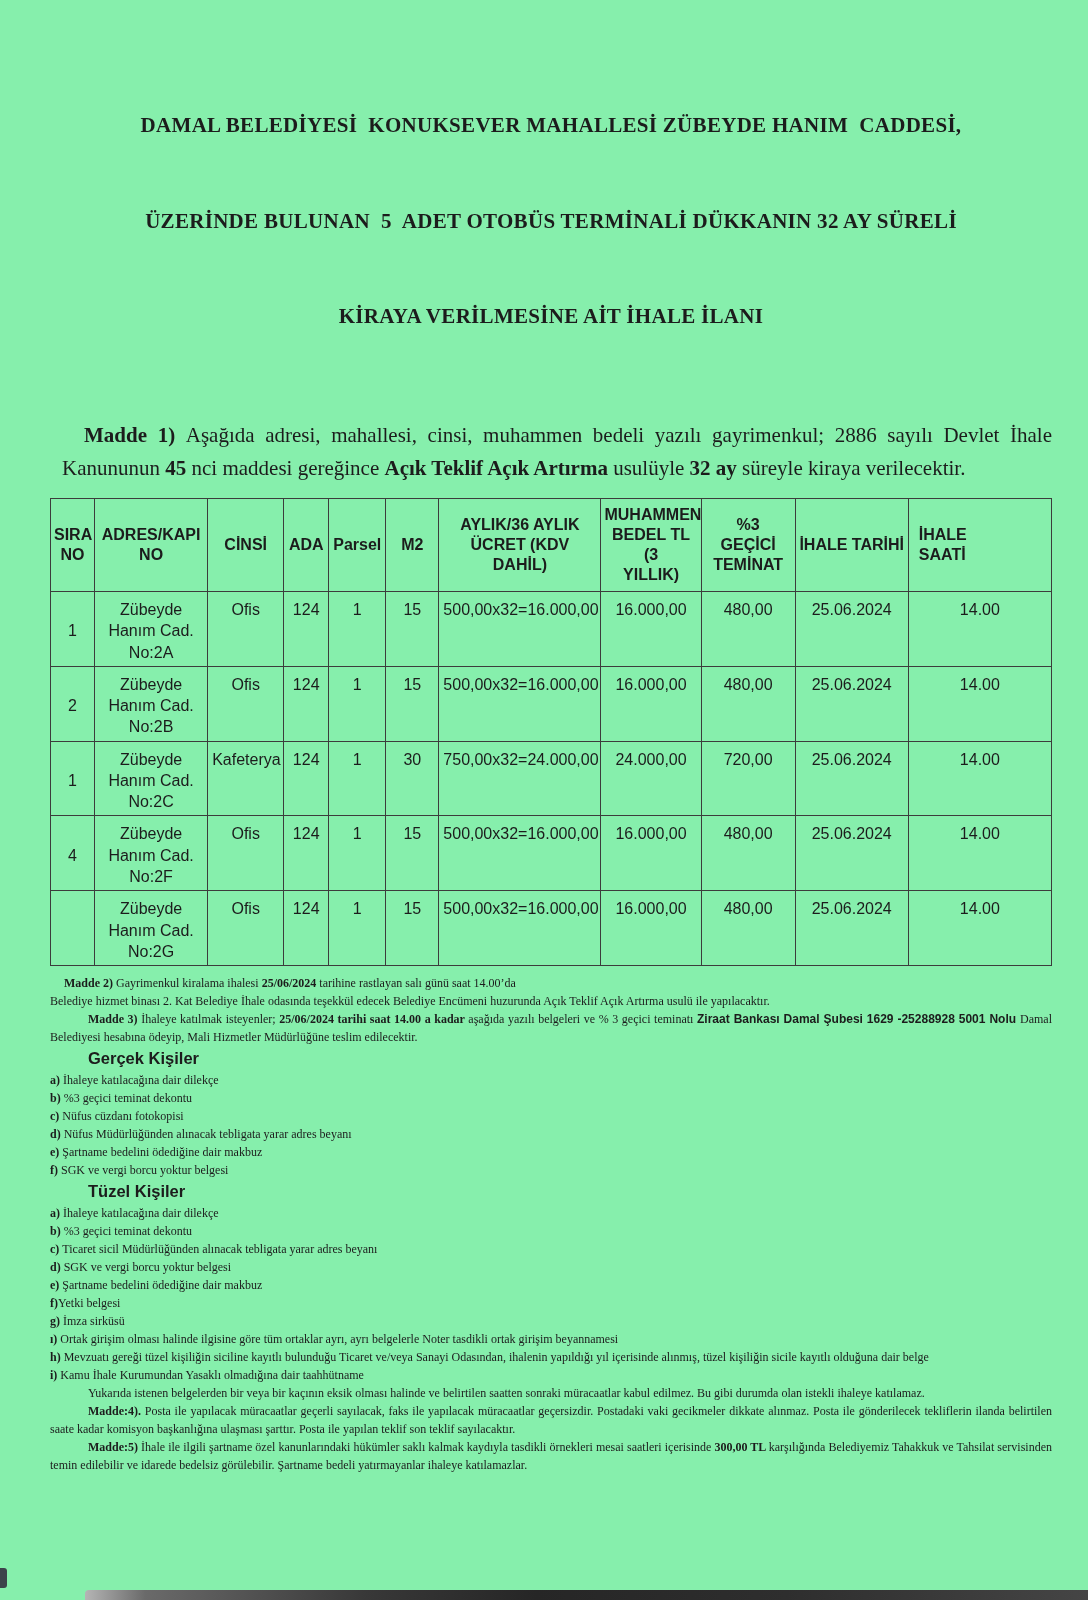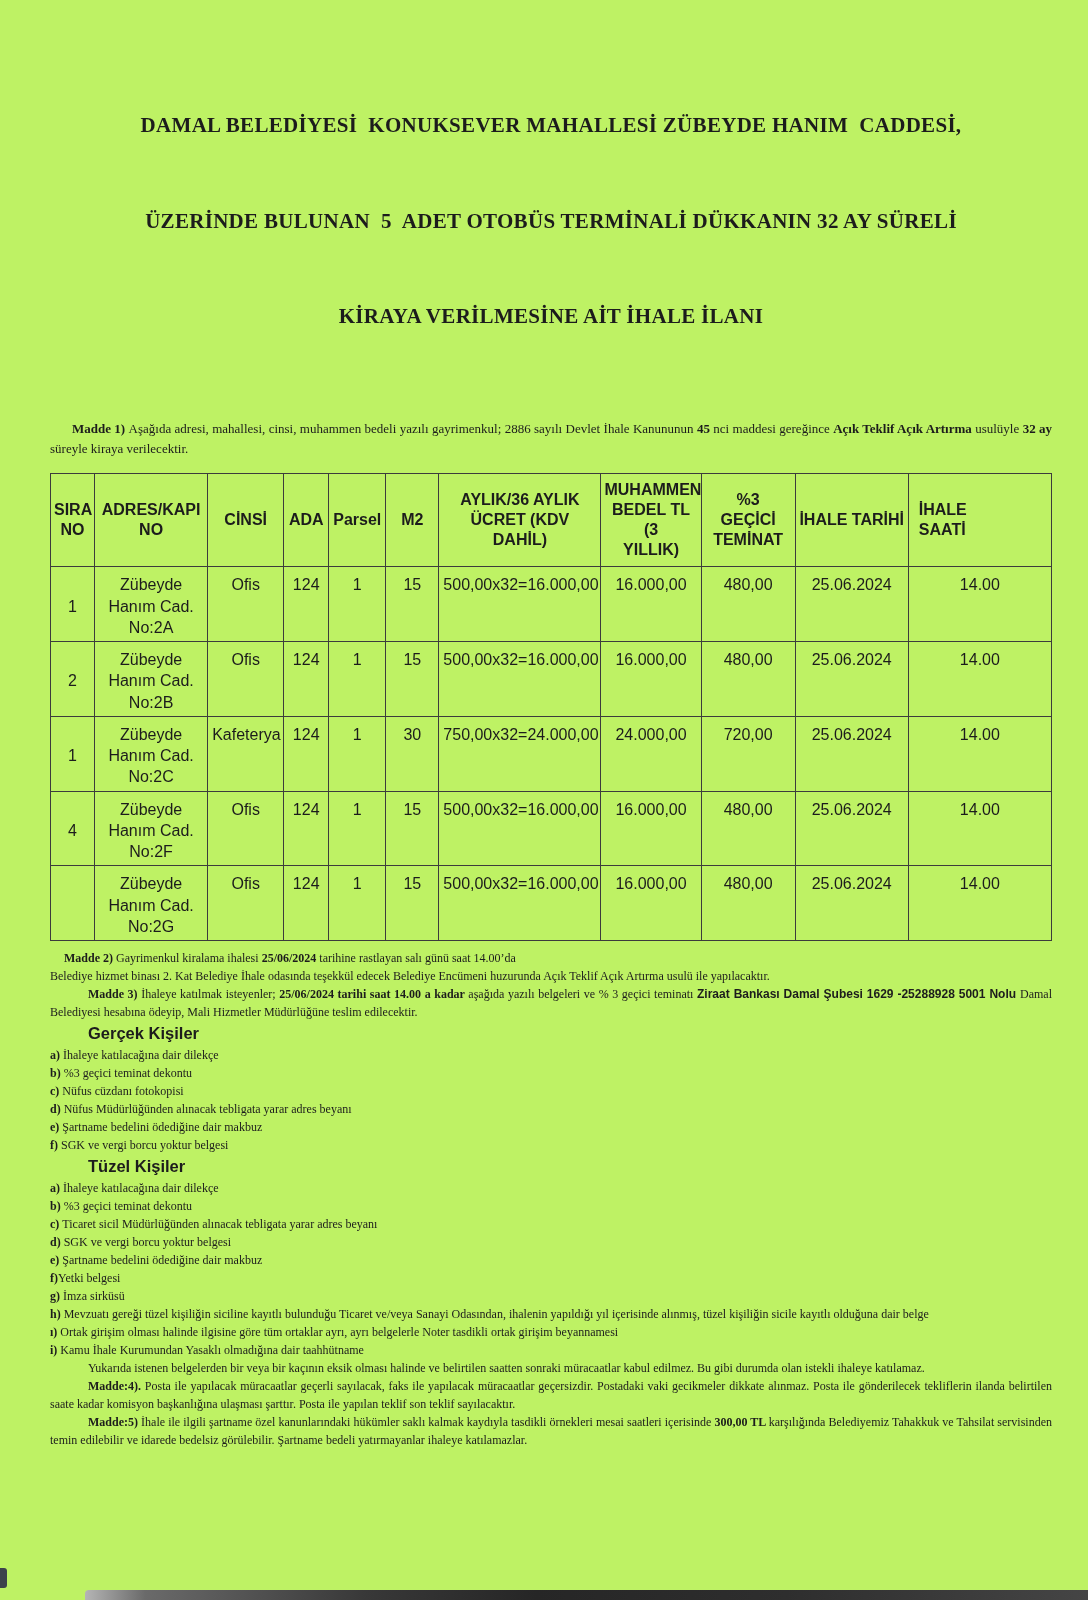--- a/index.html
+++ b/index.html
@@ -1,24 +1,24 @@
 <!DOCTYPE html>
 <html><head>
 <meta charset="utf-8">
 <style>
   html,body { margin:0; padding:0; background:#d8d8d8; }
   .page {
     position:relative; width:1088px; height:1600px; margin:0 auto;
-    background:#bef264; color:#1c1c1c; overflow:hidden; box-sizing:border-box;
+    background:#86efac; color:#1c1c1c; overflow:hidden; box-sizing:border-box;
     padding:46px 36px 0 50px;
     font-family:"Liberation Serif", serif;
   }
   .title { text-align:center; font-weight:bold; font-size:21px; line-height:1.52;
     letter-spacing:0.3px; margin:0 14px 22px 14px; white-space:pre-wrap; }
-  .intro { font-size:13px; line-height:1.55; text-align:justify; text-indent:22px; margin:0 0 14px 0; }
+  .intro { font-size:21px; line-height:1.55; text-align:justify; text-indent:22px; margin:0 0 14px 12px; }
 
   table.tender { width:100%; border-collapse:collapse; table-layout:fixed;
     font-family:"Liberation Sans", sans-serif; font-size:16px; margin-bottom:8px; }
   table.tender th, table.tender td { border:1px solid #3c3c3c; overflow:hidden; }
   table.tender th { font-weight:bold; text-align:center; vertical-align:middle;
     padding:6px 3px; line-height:1.25; white-space:pre-line; }
   table.tender th:last-child { text-align:left; padding-left:10px;border-radius:26px; }
   table.tender td { padding:7px 4px 3px; text-align:center; vertical-align:top;
     line-height:1.33; height:56px; }
   table.tender td:first-child { vertical-align:middle; }
@@ -167,22 +167,22 @@
       <p><span class="b">e) </span><span>Şartname bedelini ödediğine dair makbuz</span></p>
       <p><span class="b">f) </span><span>SGK ve vergi borcu yoktur belgesi</span></p>
       <p class="heading"><span class="b">Tüzel Kişiler</span></p>
       <p><span class="b">a) </span><span>İhaleye katılacağına dair dilekçe</span></p>
       <p><span class="b">b) </span><span>%3 geçici teminat dekontu</span></p>
       <p><span class="b">c) </span><span>Ticaret sicil Müdürlüğünden alınacak tebligata yarar adres beyanı</span></p>
       <p><span class="b">d) </span><span>SGK ve vergi borcu yoktur belgesi</span></p>
       <p><span class="b">e) </span><span>Şartname bedelini ödediğine dair makbuz</span></p>
       <p><span class="b">f)</span><span>Yetki belgesi</span></p>
       <p><span class="b">g) </span><span>İmza sirküsü</span></p>
+      <p><span class="b">ı) </span><span>Ortak girişim olması halinde ilgisine göre tüm ortaklar ayrı, ayrı belgelerle Noter tasdikli ortak girişim beyannamesi</span></p>
       <p><span class="b">h) </span><span>Mevzuatı gereği tüzel kişiliğin siciline kayıtlı bulunduğu Ticaret ve/veya Sanayi Odasından, ihalenin yapıldığı yıl içerisinde alınmış, tüzel kişiliğin sicile kayıtlı olduğuna dair belge</span></p>
-      <p><span class="b">ı) </span><span>Ortak girişim olması halinde ilgisine göre tüm ortaklar ayrı, ayrı belgelerle Noter tasdikli ortak girişim beyannamesi</span></p>
       <p><span class="b">i) </span><span>Kamu İhale Kurumundan Yasaklı olmadığına dair taahhütname</span></p>
       <p class="indent-lg"><span>Yukarıda istenen belgelerden bir veya bir kaçının eksik olması halinde ve belirtilen saatten sonraki müracaatlar kabul edilmez. Bu gibi durumda olan istekli ihaleye katılamaz.</span></p>
       <p class="indent-lg"><span class="b">Madde:4). </span><span>Posta ile yapılacak müracaatlar geçerli sayılacak, faks ile yapılacak müracaatlar geçersizdir. Postadaki vaki gecikmeler dikkate alınmaz. Posta ile gönderilecek tekliflerin ilanda belirtilen saate kadar komisyon başkanlığına ulaşması şarttır. Posta ile yapılan teklif son teklif sayılacaktır.</span></p>
       <p class="indent-lg"><span class="b">Madde:5) </span><span>İhale ile ilgili şartname özel kanunlarındaki hükümler saklı kalmak kaydıyla tasdikli örnekleri mesai saatleri içerisinde </span><span class="b">300,00 TL </span><span>karşılığında Belediyemiz Tahakkuk ve Tahsilat servisinden  temin edilebilir ve idarede bedelsiz görülebilir. Şartname bedeli yatırmayanlar ihaleye katılamazlar.</span></p>
     </div>
 
   <div class="bottom-bar"></div>
   <div class="corner-speck"></div>
 </div>
 

